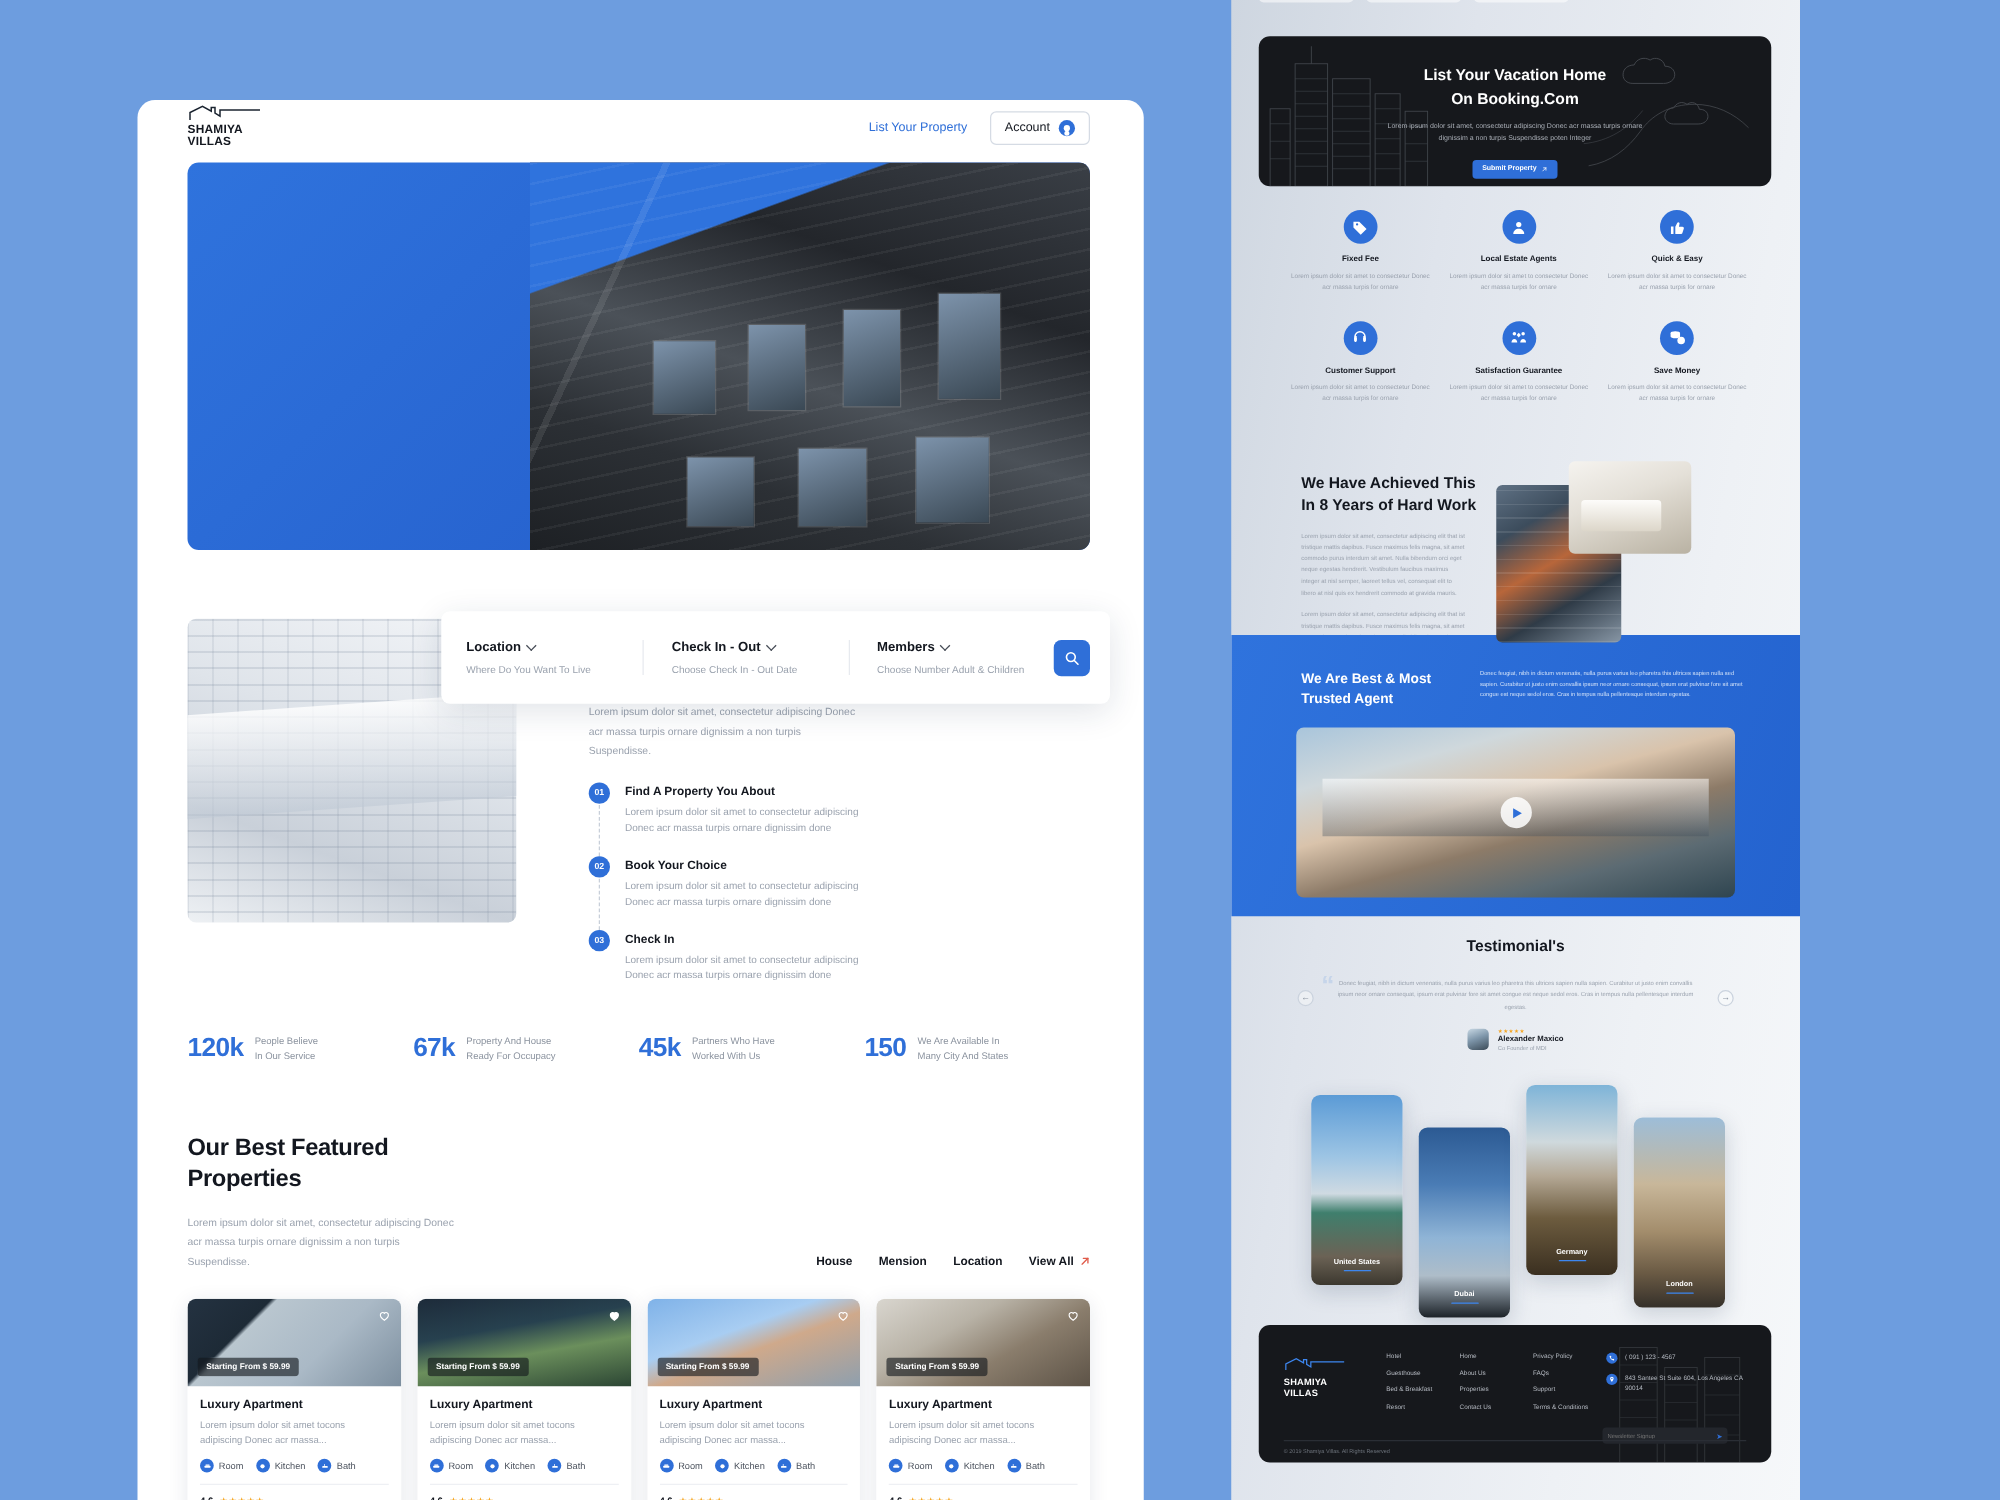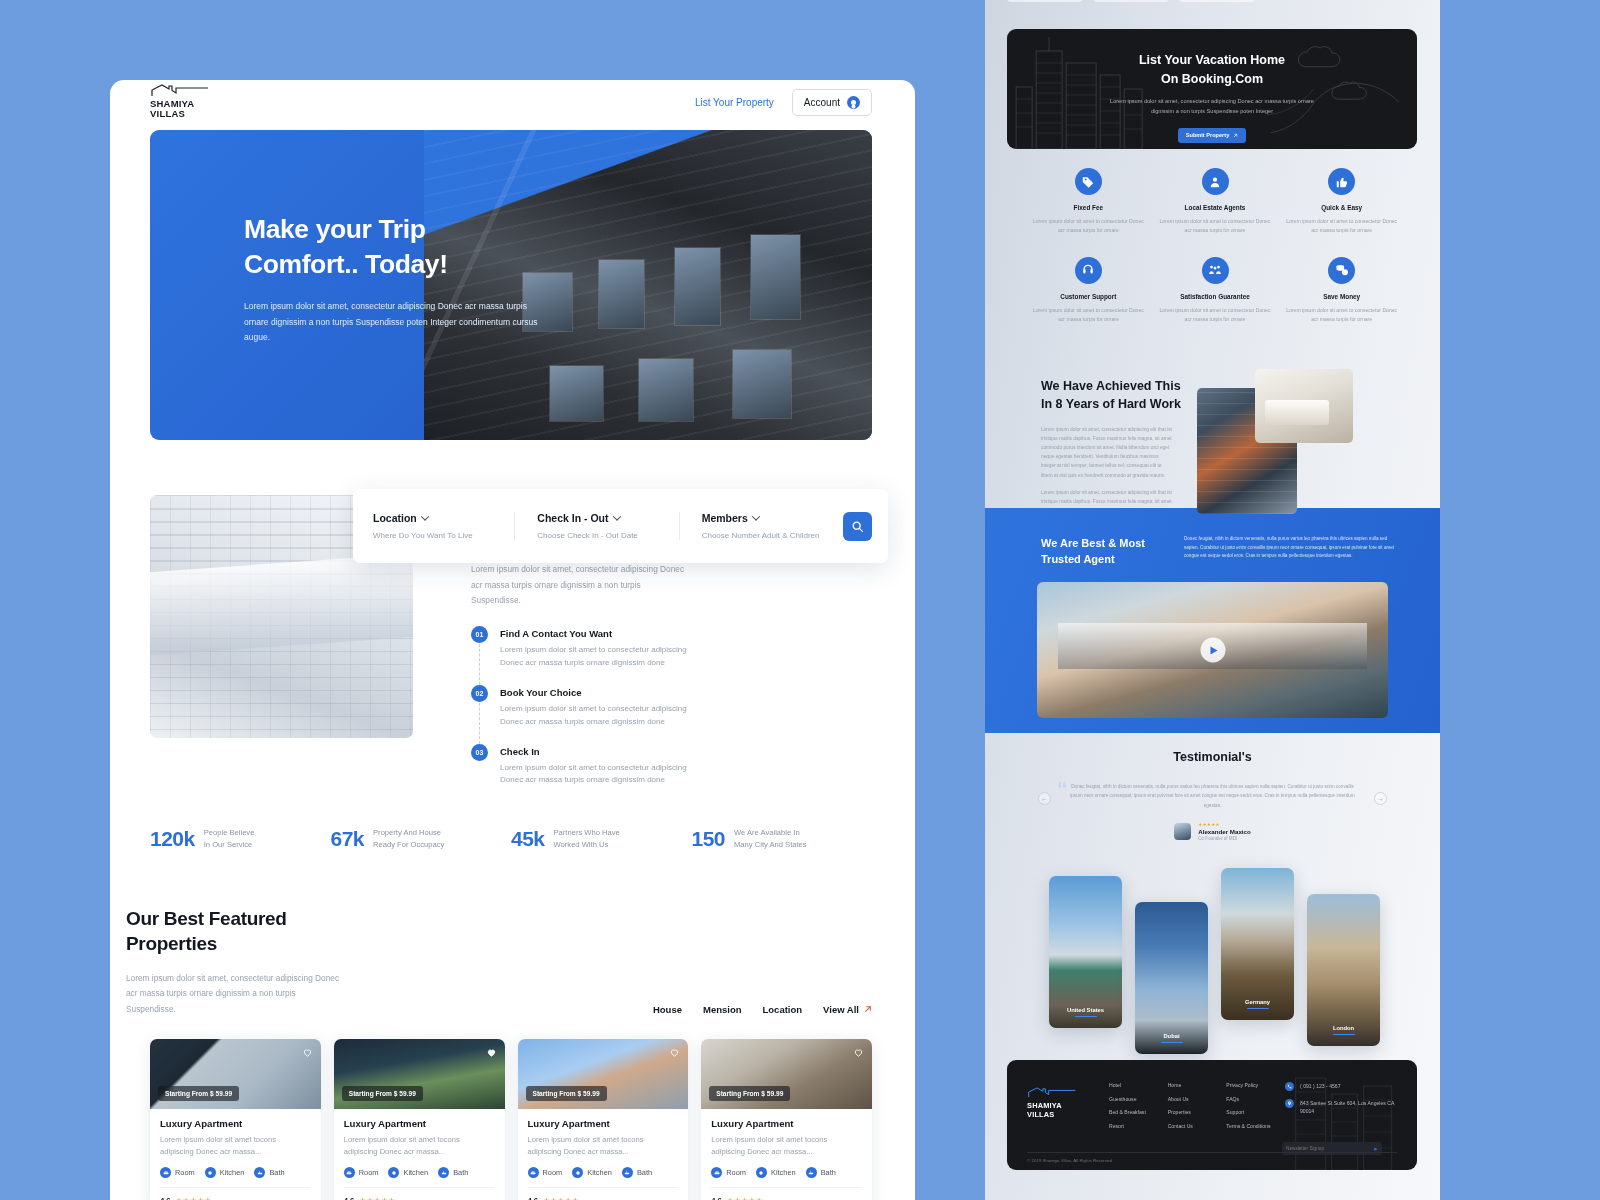--- a/index.html
+++ b/index.html
@@ -127,21 +127,21 @@
   .step-t { font-size: 9.5px; font-weight: 700; color: #13171f; }
   .step-d { margin-top: 5px; font-size: 8px; line-height: 1.6; color: #9aa2ae; max-width: 200px; }
 
   
   .stats { display: flex; padding: 40px 43px 0 40px; gap: 0; }
   .stat { display: flex; align-items: center; gap: 9px; flex: 1; }
   .stat-num { font-size: 21px; font-weight: 700; color: #2f6fd8; letter-spacing: -.5px; }
   .stat-lbl { font-size: 7.6px; line-height: 1.6; color: #8b939f; }
 
   
-  .feat-head { display: flex; align-items: flex-end; justify-content: space-between; padding: 56px 43px 0 16px; }
+  .feat-head { display: flex; align-items: flex-end; justify-content: space-between; padding: 56px 43px 0 40px; }
   .feat-left { max-width: 300px; }
   .feat-tabs { display: flex; align-items: flex-start; gap: 21px; padding-bottom: 2px; }
   .feat-tab { font-size: 9.5px; font-weight: 700; color: #13171f; cursor: pointer; }
   .feat-tab.view { display: flex; align-items: center; gap: 5px; }
   .arrow-ne { width: 8px; height: 8px; }
 
   .cards { display: flex; gap: 13px; padding: 22px 43px 0 40px; }
   .card {
     flex: 1; background: #fff; border-radius: 7px; overflow: hidden;
     box-shadow: 0 3px 16px rgba(23,43,77,.10); min-width: 0;
@@ -362,25 +362,20 @@
     <div class="hero">
       <div class="hero-photo">
         <div class="win" style="left:22%;top:46%;width:11%;height:19%"></div>
         <div class="win" style="left:39%;top:42%;width:10%;height:22%"></div>
         <div class="win" style="left:56%;top:38%;width:10%;height:25%"></div>
         <div class="win" style="left:73%;top:34%;width:11%;height:27%"></div>
         <div class="win" style="left:28%;top:76%;width:12%;height:18%"></div>
         <div class="win" style="left:48%;top:74%;width:12%;height:20%"></div>
         <div class="win" style="left:69%;top:71%;width:13%;height:22%"></div>
       </div>
-      <div class="hero-text">
-        <div class="hero-title">Make your Trip</div>
-        <div class="hero-title">Comfort.. Today!</div>
-        <div class="hero-sub">Lorem ipsum dolor sit amet, consectetur adipiscing Donec acr massa turpis ornare dignissim a non turpis Suspendisse poten Integer condimentum cursus augue.</div>
-      </div>
     </div>
 
     <div class="searchbar">
       <div class="sf">
         <div class="sf-top">
           <span class="sf-label">Location</span>
           <span class="caret"></span>
         </div>
         <div class="sf-hint">Where Do You Want To Live</div>
       </div>
@@ -409,21 +404,21 @@
     <div class="steps-wrap">
       <div class="steps-img"></div>
       <div class="steps-body">
         <div class="sec-title">Just Follow Our Steps</div>
         <div class="sec-title">&amp; Get Everything</div>
         <div class="sec-desc">Lorem ipsum dolor sit amet, consectetur adipiscing Donec acr massa turpis ornare dignissim a non turpis Suspendisse.</div>
         <div class="steps-list">
           <div class="step">
             <div class="step-num">01</div>
             <div>
-              <div class="step-t">Find A Contact You Want</div>
+              <div class="step-t">Find A Property You About</div>
               <div class="step-d">Lorem ipsum dolor sit amet to consectetur adipiscing Donec acr massa turpis ornare dignissim done</div>
             </div>
           </div>
           <div class="step">
             <div class="step-num">02</div>
             <div>
               <div class="step-t">Book Your Choice</div>
               <div class="step-d">Lorem ipsum dolor sit amet to consectetur adipiscing Donec acr massa turpis ornare dignissim done</div>
             </div>
           </div>

